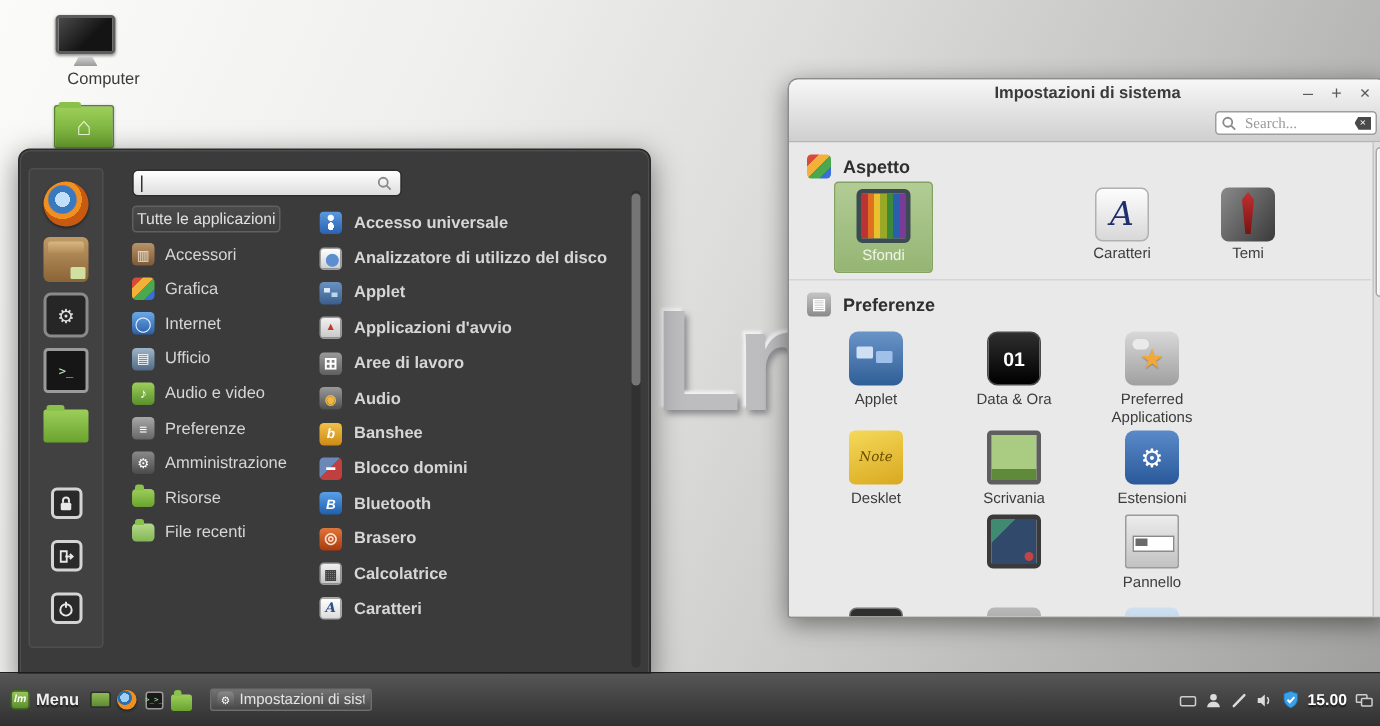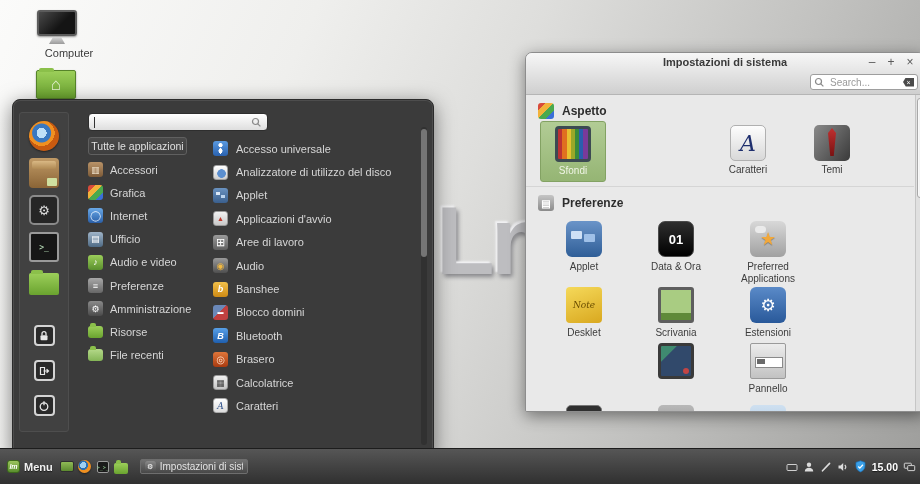--- a/index.html
+++ b/index.html
@@ -112,21 +112,21 @@
   [data-name="cutoff-icon-2"]{background:linear-gradient(#b8b8b8,#8a8a8a);}
   [data-name="cutoff-icon-3"]{background:linear-gradient(#cfe0f0,#9fc0de);}
   
   .swindow{position:absolute;left:497px;top:52px;width:400px;height:360px;background:#e9e9e9;
     border:1px solid #8d8d8d;border-radius:7px 7px 2px 2px;box-shadow:0 4px 16px rgba(0,0,0,.45);overflow:hidden;margin-left:28px;}
   .titlebar{position:absolute;left:0;right:0;top:0;height:42px;background:linear-gradient(#f7f7f7,#cfcfcf);border-bottom:1px solid #b5b5b5;}
   .title{position:absolute;left:0;right:0;top:3px;text-align:center;font-size:11px;font-weight:bold;color:#3a3a3a;}
   .winbtns{position:absolute;right:8px;top:2px;display:flex;gap:7px;color:#5a5a5a;font-size:12px;}
   .winbtns span{width:12px;text-align:center;cursor:default;}
   .ssearch{position:absolute;right:6px;top:21px;width:108px;height:16px;background:#fff;border:1px solid #9e9e9e;border-radius:3px;display:flex;align-items:center;gap:3px;padding:0 3px;}
-  .ssearch input{border:none;outline:none;flex:1;min-width:0;font-size:10px;font-family:Liberation Sans, sans-serif;color:#444;background:transparent;}
+  .ssearch input{border:none;outline:none;flex:1;min-width:0;font-size:10px;font-family:Liberation Serif, serif;color:#444;background:transparent;}
   .ssearch input::placeholder{color:#9a9a9a;}
   .clearbtn{width:11px;height:9px;background:#4a4a4a;clip-path:polygon(25% 0,100% 0,100% 100%,25% 100%,0 50%);color:#fff;font-size:7px;display:flex;align-items:center;justify-content:center;flex:none;}
   .scontent{position:absolute;left:0;right:0;top:42px;bottom:0;background:#e9e9e9;overflow:hidden;}
   .shead{position:absolute;left:12px;display:flex;align-items:center;gap:8px;font-size:12px;font-weight:bold;color:#2e2e2e;}
   .sitem{position:absolute;width:66px;display:flex;flex-direction:column;align-items:center;gap:3px;padding:4px 0;border-radius:3px;}
   .sitem .slabel{font-size:10px;color:#3c3c3c;text-align:center;line-height:1.15;}
   .sitem.selected{background:linear-gradient(#b2cc95,#95b574);border:1px solid #83a263;}
   .sitem.selected .slabel{color:#f0f5e6;}
   .gitem{position:absolute;width:92px;display:flex;flex-direction:column;align-items:center;gap:4px;}
   .gitem .slabel{font-size:10px;color:#3c3c3c;text-align:center;line-height:1.2;}
@@ -142,21 +142,21 @@
   .sidebar .fav{margin-bottom:7px;}
   .sidebar .spacer{flex:1;}
   .session-btn{width:21px;height:21px;border:2px solid #d4d4d4;border-radius:4px;background:#2a2a2a;display:flex;align-items:center;justify-content:center;margin:7px 0;}
   .msearch{position:absolute;left:75px;top:13px;width:180px;height:18px;background:linear-gradient(#ffffff,#dedede);border:1px solid #2e2e2e;border-radius:4px;display:flex;align-items:center;padding:0 5px;gap:4px;}
   .msearch .caret{width:1px;height:11px;background:#333;}
   .msearch input{border:none;outline:none;background:transparent;flex:1;min-width:0;font-size:10px;}
   .allapps{position:absolute;left:75px;top:37px;width:99px;height:18px;border:1px solid #606060;border-radius:3px;
     background:linear-gradient(#4a4a4a,#3e3e3e);color:#e0e0e0;font-size:10.5px;display:flex;align-items:center;justify-content:center;}
   .catlist{position:absolute;left:75px;top:58px;width:122px;}
   .catrow{height:23.2px;display:flex;align-items:center;gap:7px;color:#d6d6d6;font-size:11px;}
-  .applist{position:absolute;left:200px;top:37px;width:210px;}
+  .applist{position:absolute;left:200px;top:37px;width:210px;font-weight:bold;}
   .approw{height:23.4px;display:flex;align-items:center;gap:8px;color:#d6d6d6;font-size:11px;white-space:nowrap;}
   .mscroll{position:absolute;left:408px;top:27px;width:6px;height:318px;background:#313131;border-radius:3px;}
   .mscroll .thumb{position:absolute;left:0;right:0;top:2px;height:128px;background:#757575;border-radius:3px;}
   
   .taskbar{position:absolute;left:0;right:0;bottom:0;height:36px;background:linear-gradient(#565656,#303030);border-top:1px solid #1d1d1d;
     display:flex;align-items:center;padding:0 4px;gap:4px;}
   .menubtn{display:flex;align-items:center;gap:4px;padding:0 3px;height:17px;}
   .mintlogo{width:13px;height:13px;border-radius:3px;background:linear-gradient(#9cc45e,#5a8f2e);border:1px solid #3c6a1a;color:#fff;
     font-size:7px;font-weight:bold;font-style:italic;display:flex;align-items:center;justify-content:center;}
   .menubtn .mlabel{font-size:11px;font-weight:bold;color:#f0f0f0;text-shadow:0 1px 1px rgba(0,0,0,.6);}
@@ -209,21 +209,21 @@
         <span class="clearbtn" data-name="clear-search-icon">×</span>
       </div>
     </div>
 
     <div class="scontent" data-name="settings-content">
 
       <div class="shead" style="top:8px;" data-name="section-header-aspetto">
         <span class="ic i16" data-name="aspetto-icon"></span>
         <span data-name="section-label">Aspetto</span>
       </div>
-      <div class="sitem selected" style="left:14px;top:26px;" data-name="settings-item-sfondi">
+      <div class="sitem selected" style="left:30px;top:26px;" data-name="settings-item-sfondi">
         <span class="ic i36" data-name="sfondi-icon"></span>
         <span class="slabel">Sfondi</span>
       </div>
       <div class="sitem" style="left:189px;top:26px;" data-name="settings-item-caratteri">
         <span class="ic i36" data-name="fonts-big-icon"></span>
         <span class="slabel">Caratteri</span>
       </div>
       <div class="sitem" style="left:273px;top:26px;" data-name="settings-item-temi">
         <span class="ic i36" data-name="temi-icon"></span>
         <span class="slabel">Temi</span>

